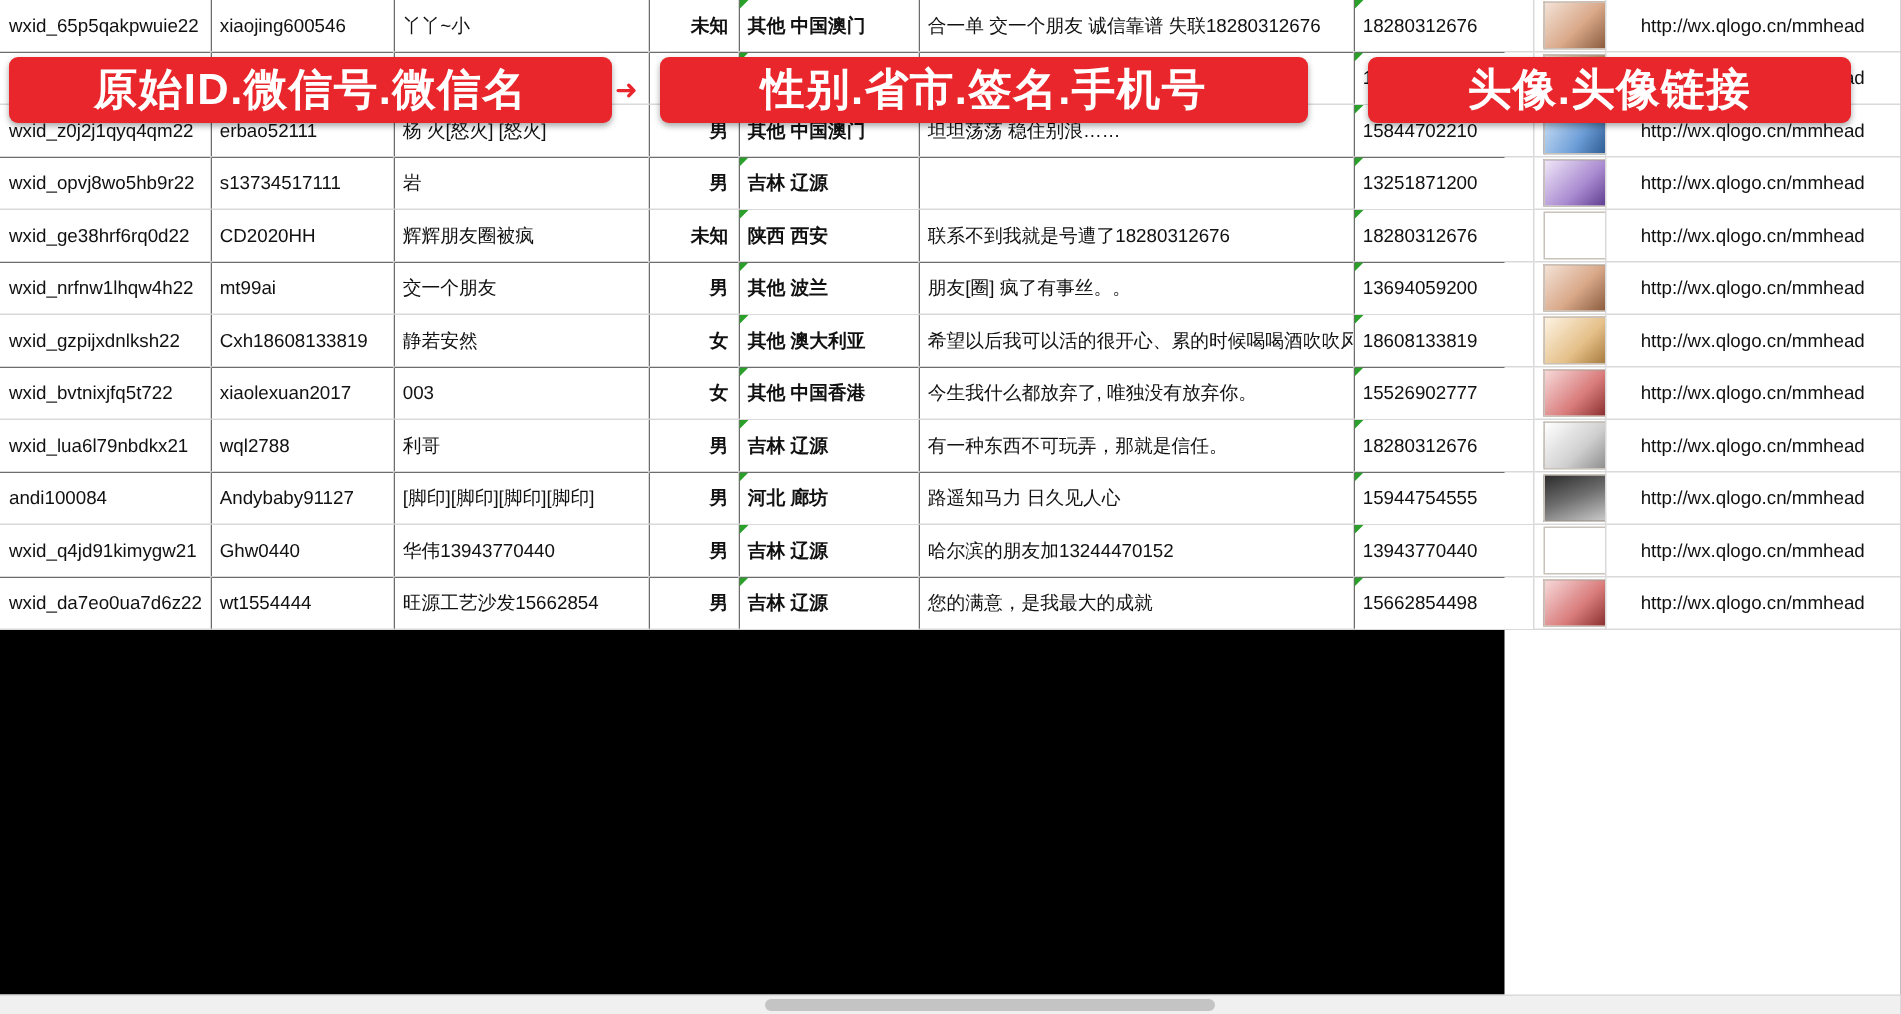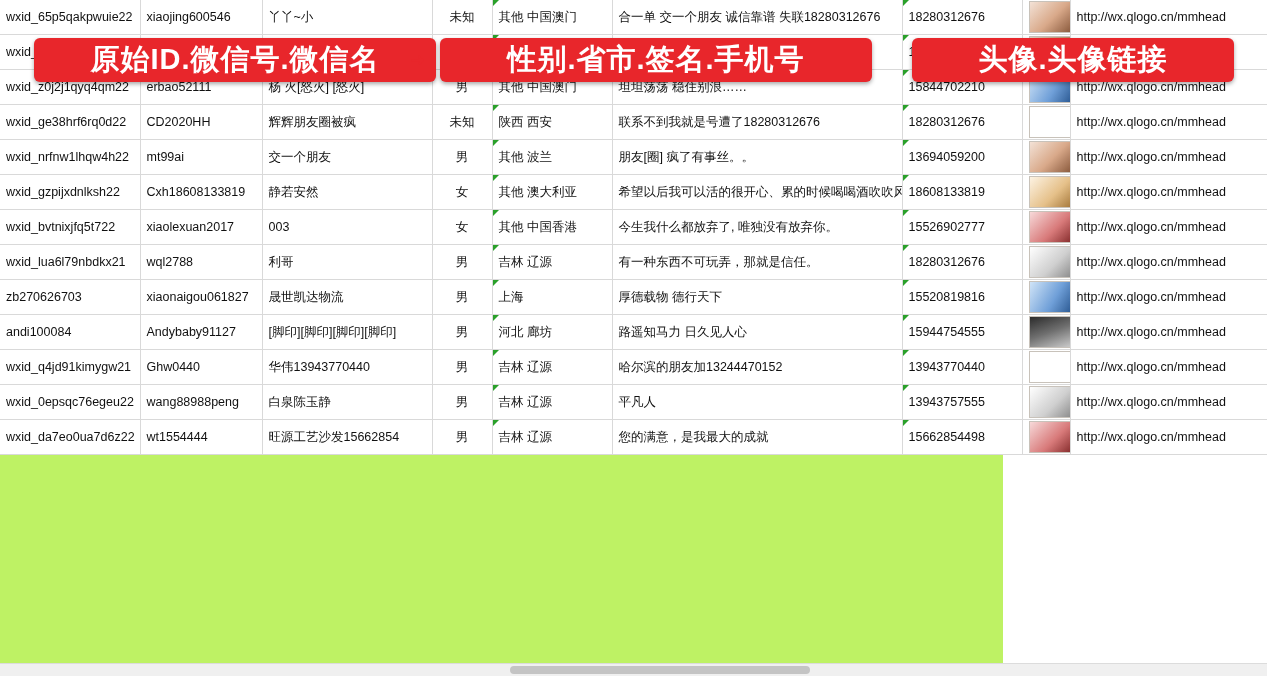--- a/index.html
+++ b/index.html
@@ -12,21 +12,21 @@
     height: 676px;
     overflow: hidden;
     font-family: "Liberation Sans", sans-serif;
     position: relative;
   }
   .sheet {
     position: absolute;
     left: 0; top: 0;
     width: 1003px;
     height: 676px;
-    background: #bef264;
+    background: #000000;
   }
   table.grid {
     border-collapse: collapse;
     table-layout: fixed;
     width: 1267px;
     font-size: 12.5px;
     color: #111;
   }
   table.grid td {
     border-bottom: 1px solid #d9d9d9;
@@ -42,26 +42,26 @@
   col.c-id    { width: 140px; }
   col.c-wx    { width: 122px; }
   col.c-name  { width: 170px; }
   col.c-sex   { width: 60px; }
   col.c-prov  { width: 120px; }
   col.c-sign  { width: 290px; }
   col.c-phone { width: 120px; }
   col.c-av    { width: 48px; }
   col.c-link  { width: 197px; }
 
-  td.sex     { text-align: center; }
+  td.sex     { text-align: right; font-weight: bold; }
   td.avatar  { padding: 0; text-align: center; }
-  td.link    { color: #111; }
-
-  
-  td.prov { position: relative; }
+  td.link    { color: #111; text-align: center; }
+
+  
+  td.prov { position: relative; font-weight: bold; }
   td.prov .flag {
     position: absolute;
     left: 0; top: 0;
     width: 0; height: 0;
     border-left: 6px solid #2aa02a;
     border-bottom: 6px solid transparent;
   }
   td.phone { position: relative; }
   td.phone .flag {
     position: absolute;
@@ -103,21 +103,20 @@
     border-radius: 6px;
     box-shadow: 0 2px 4px rgba(0,0,0,.35);
     letter-spacing: 1px;
     white-space: nowrap;
   }
   .banner .txt { padding: 0 14px; }
   #banner-1 {
     left: 6px; top: 38px;
     width: 402px; height: 44px;
     font-size: 29px;
-    margin-left: 28px;
   }
   #banner-2 {
     left: 440px; top: 38px;
     width: 432px; height: 44px;
     font-size: 29px;
   }
   #banner-3 {
     left: 912px; top: 38px;
     width: 322px; height: 44px;
     font-size: 29px;
@@ -199,20 +198,31 @@
             <td>erbao52111</td>
             <td>杨 火[怒火] [怒火]</td>
             <td class="sex">男</td>
             <td class="prov"><span class="flag"></span><span>其他 中国澳门</span></td>
             <td>坦坦荡荡 稳住别浪……</td>
             <td class="phone"><span class="flag"></span><span>15844702210</span></td>
             <td class="avatar"><span class="thumb t4"></span></td>
             <td class="link">http://wx.qlogo.cn/mmhead</td>
           </tr>
           <tr>
+            <td>wxid_opvj8wo5hb9r22</td>
+            <td>s13734517111</td>
+            <td>岩</td>
+            <td class="sex">男</td>
+            <td class="prov"><span class="flag"></span><span>吉林 辽源</span></td>
+            <td></td>
+            <td class="phone"><span class="flag"></span><span>13251871200</span></td>
+            <td class="avatar"><span class="thumb t7"></span></td>
+            <td class="link">http://wx.qlogo.cn/mmhead</td>
+          </tr>
+          <tr>
             <td>wxid_ge38hrf6rq0d22</td>
             <td>CD2020HH</td>
             <td>辉辉朋友圈被疯</td>
             <td class="sex">未知</td>
             <td class="prov"><span class="flag"></span><span>陕西 西安</span></td>
             <td>联系不到我就是号遭了18280312676</td>
             <td class="phone"><span class="flag"></span><span>18280312676</span></td>
             <td class="avatar"><span class="thumb t8"></span></td>
             <td class="link">http://wx.qlogo.cn/mmhead</td>
           </tr>
@@ -254,31 +264,20 @@
             <td>wql2788</td>
             <td>利哥</td>
             <td class="sex">男</td>
             <td class="prov"><span class="flag"></span><span>吉林 辽源</span></td>
             <td>有一种东西不可玩弄，那就是信任。</td>
             <td class="phone"><span class="flag"></span><span>18280312676</span></td>
             <td class="avatar"><span class="thumb t9"></span></td>
             <td class="link">http://wx.qlogo.cn/mmhead</td>
           </tr>
           <tr>
-            <td>zb270626703</td>
-            <td>xiaonaigou061827</td>
-            <td>晟世凯达物流</td>
-            <td class="sex">男</td>
-            <td class="prov"><span class="flag"></span><span>上海</span></td>
-            <td>厚德载物 德行天下</td>
-            <td class="phone"><span class="flag"></span><span>15520819816</span></td>
-            <td class="avatar"><span class="thumb t4"></span></td>
-            <td class="link">http://wx.qlogo.cn/mmhead</td>
-          </tr>
-          <tr>
             <td>andi100084</td>
             <td>Andybaby91127</td>
             <td>[脚印][脚印][脚印][脚印]</td>
             <td class="sex">男</td>
             <td class="prov"><span class="flag"></span><span>河北 廊坊</span></td>
             <td>路遥知马力 日久见人心</td>
             <td class="phone"><span class="flag"></span><span>15944754555</span></td>
             <td class="avatar"><span class="thumb t2"></span></td>
             <td class="link">http://wx.qlogo.cn/mmhead</td>
           </tr>
@@ -287,31 +286,20 @@
             <td>Ghw0440</td>
             <td>华伟13943770440</td>
             <td class="sex">男</td>
             <td class="prov"><span class="flag"></span><span>吉林 辽源</span></td>
             <td>哈尔滨的朋友加13244470152</td>
             <td class="phone"><span class="flag"></span><span>13943770440</span></td>
             <td class="avatar"><span class="thumb t8"></span></td>
             <td class="link">http://wx.qlogo.cn/mmhead</td>
           </tr>
           <tr>
-            <td>wxid_0epsqc76egeu22</td>
-            <td>wang88988peng</td>
-            <td>白泉陈玉静</td>
-            <td class="sex">男</td>
-            <td class="prov"><span class="flag"></span><span>吉林 辽源</span></td>
-            <td>平凡人</td>
-            <td class="phone"><span class="flag"></span><span>13943757555</span></td>
-            <td class="avatar"><span class="thumb t9"></span></td>
-            <td class="link">http://wx.qlogo.cn/mmhead</td>
-          </tr>
-          <tr>
             <td>wxid_da7eo0ua7d6z22</td>
             <td>wt1554444</td>
             <td>旺源工艺沙发15662854</td>
             <td class="sex">男</td>
             <td class="prov"><span class="flag"></span><span>吉林 辽源</span></td>
             <td>您的满意，是我最大的成就</td>
             <td class="phone"><span class="flag"></span><span>15662854498</span></td>
             <td class="avatar"><span class="thumb t5"></span></td>
             <td class="link">http://wx.qlogo.cn/mmhead</td>
           </tr>

